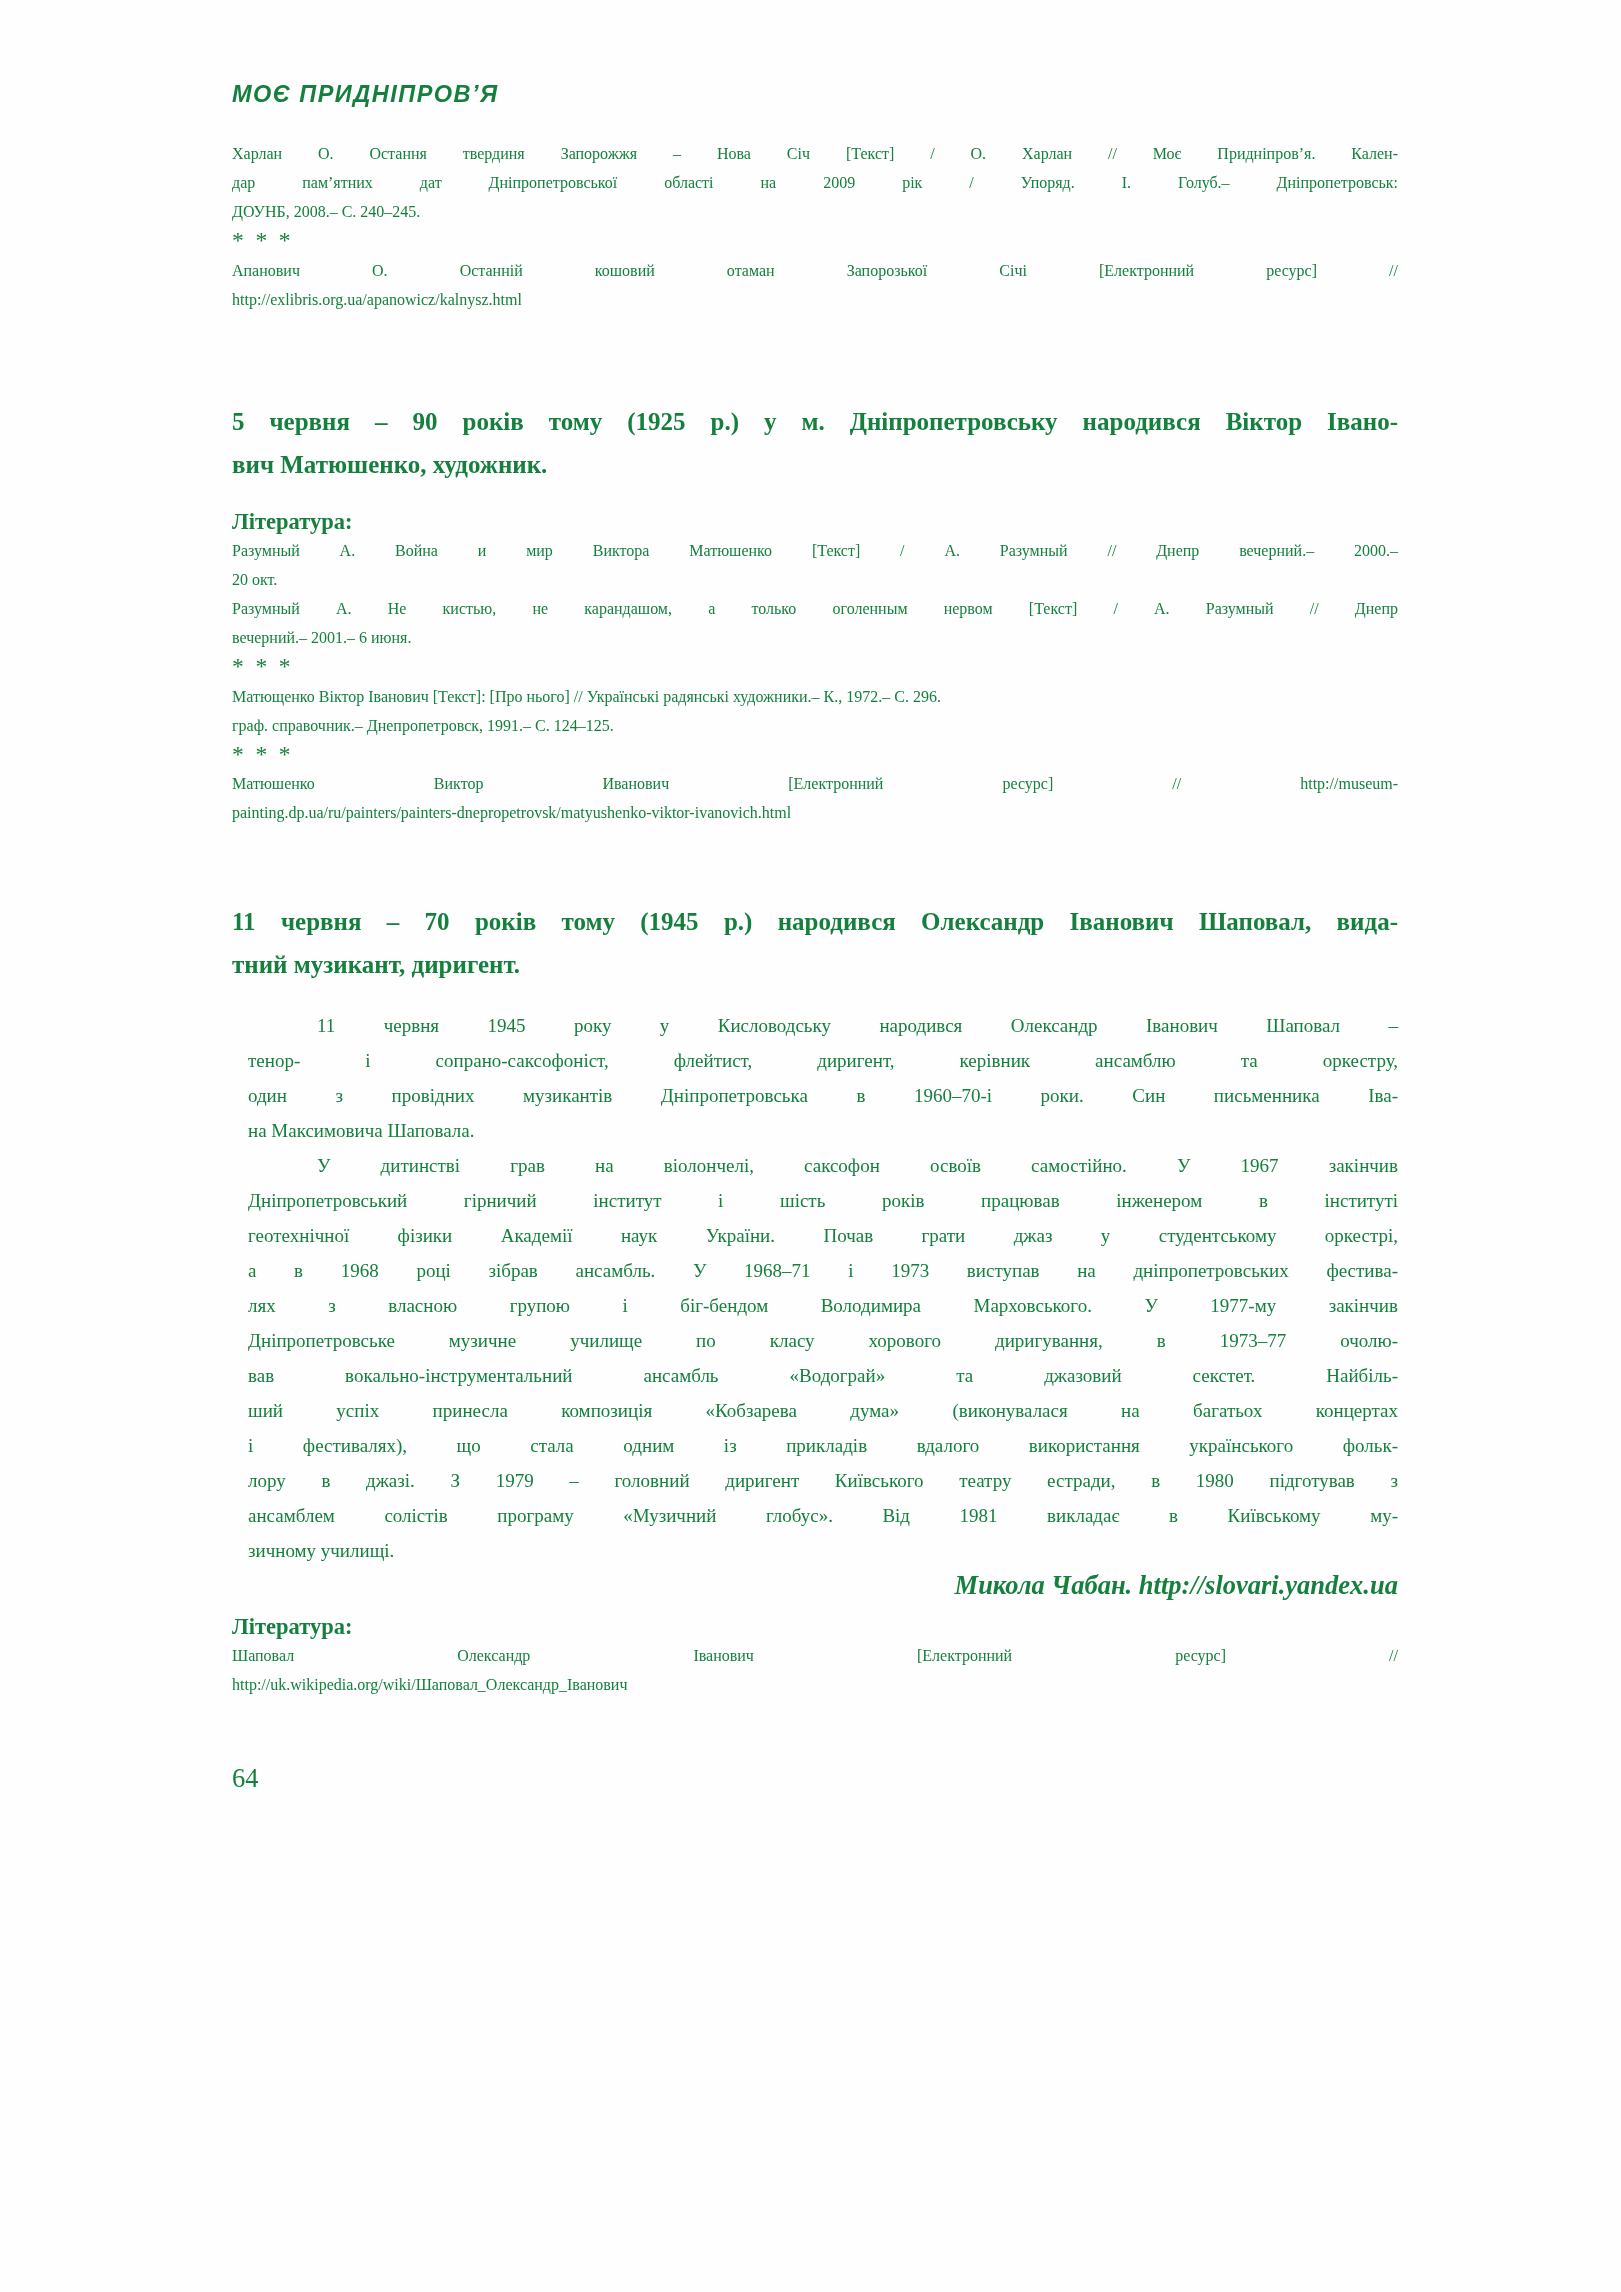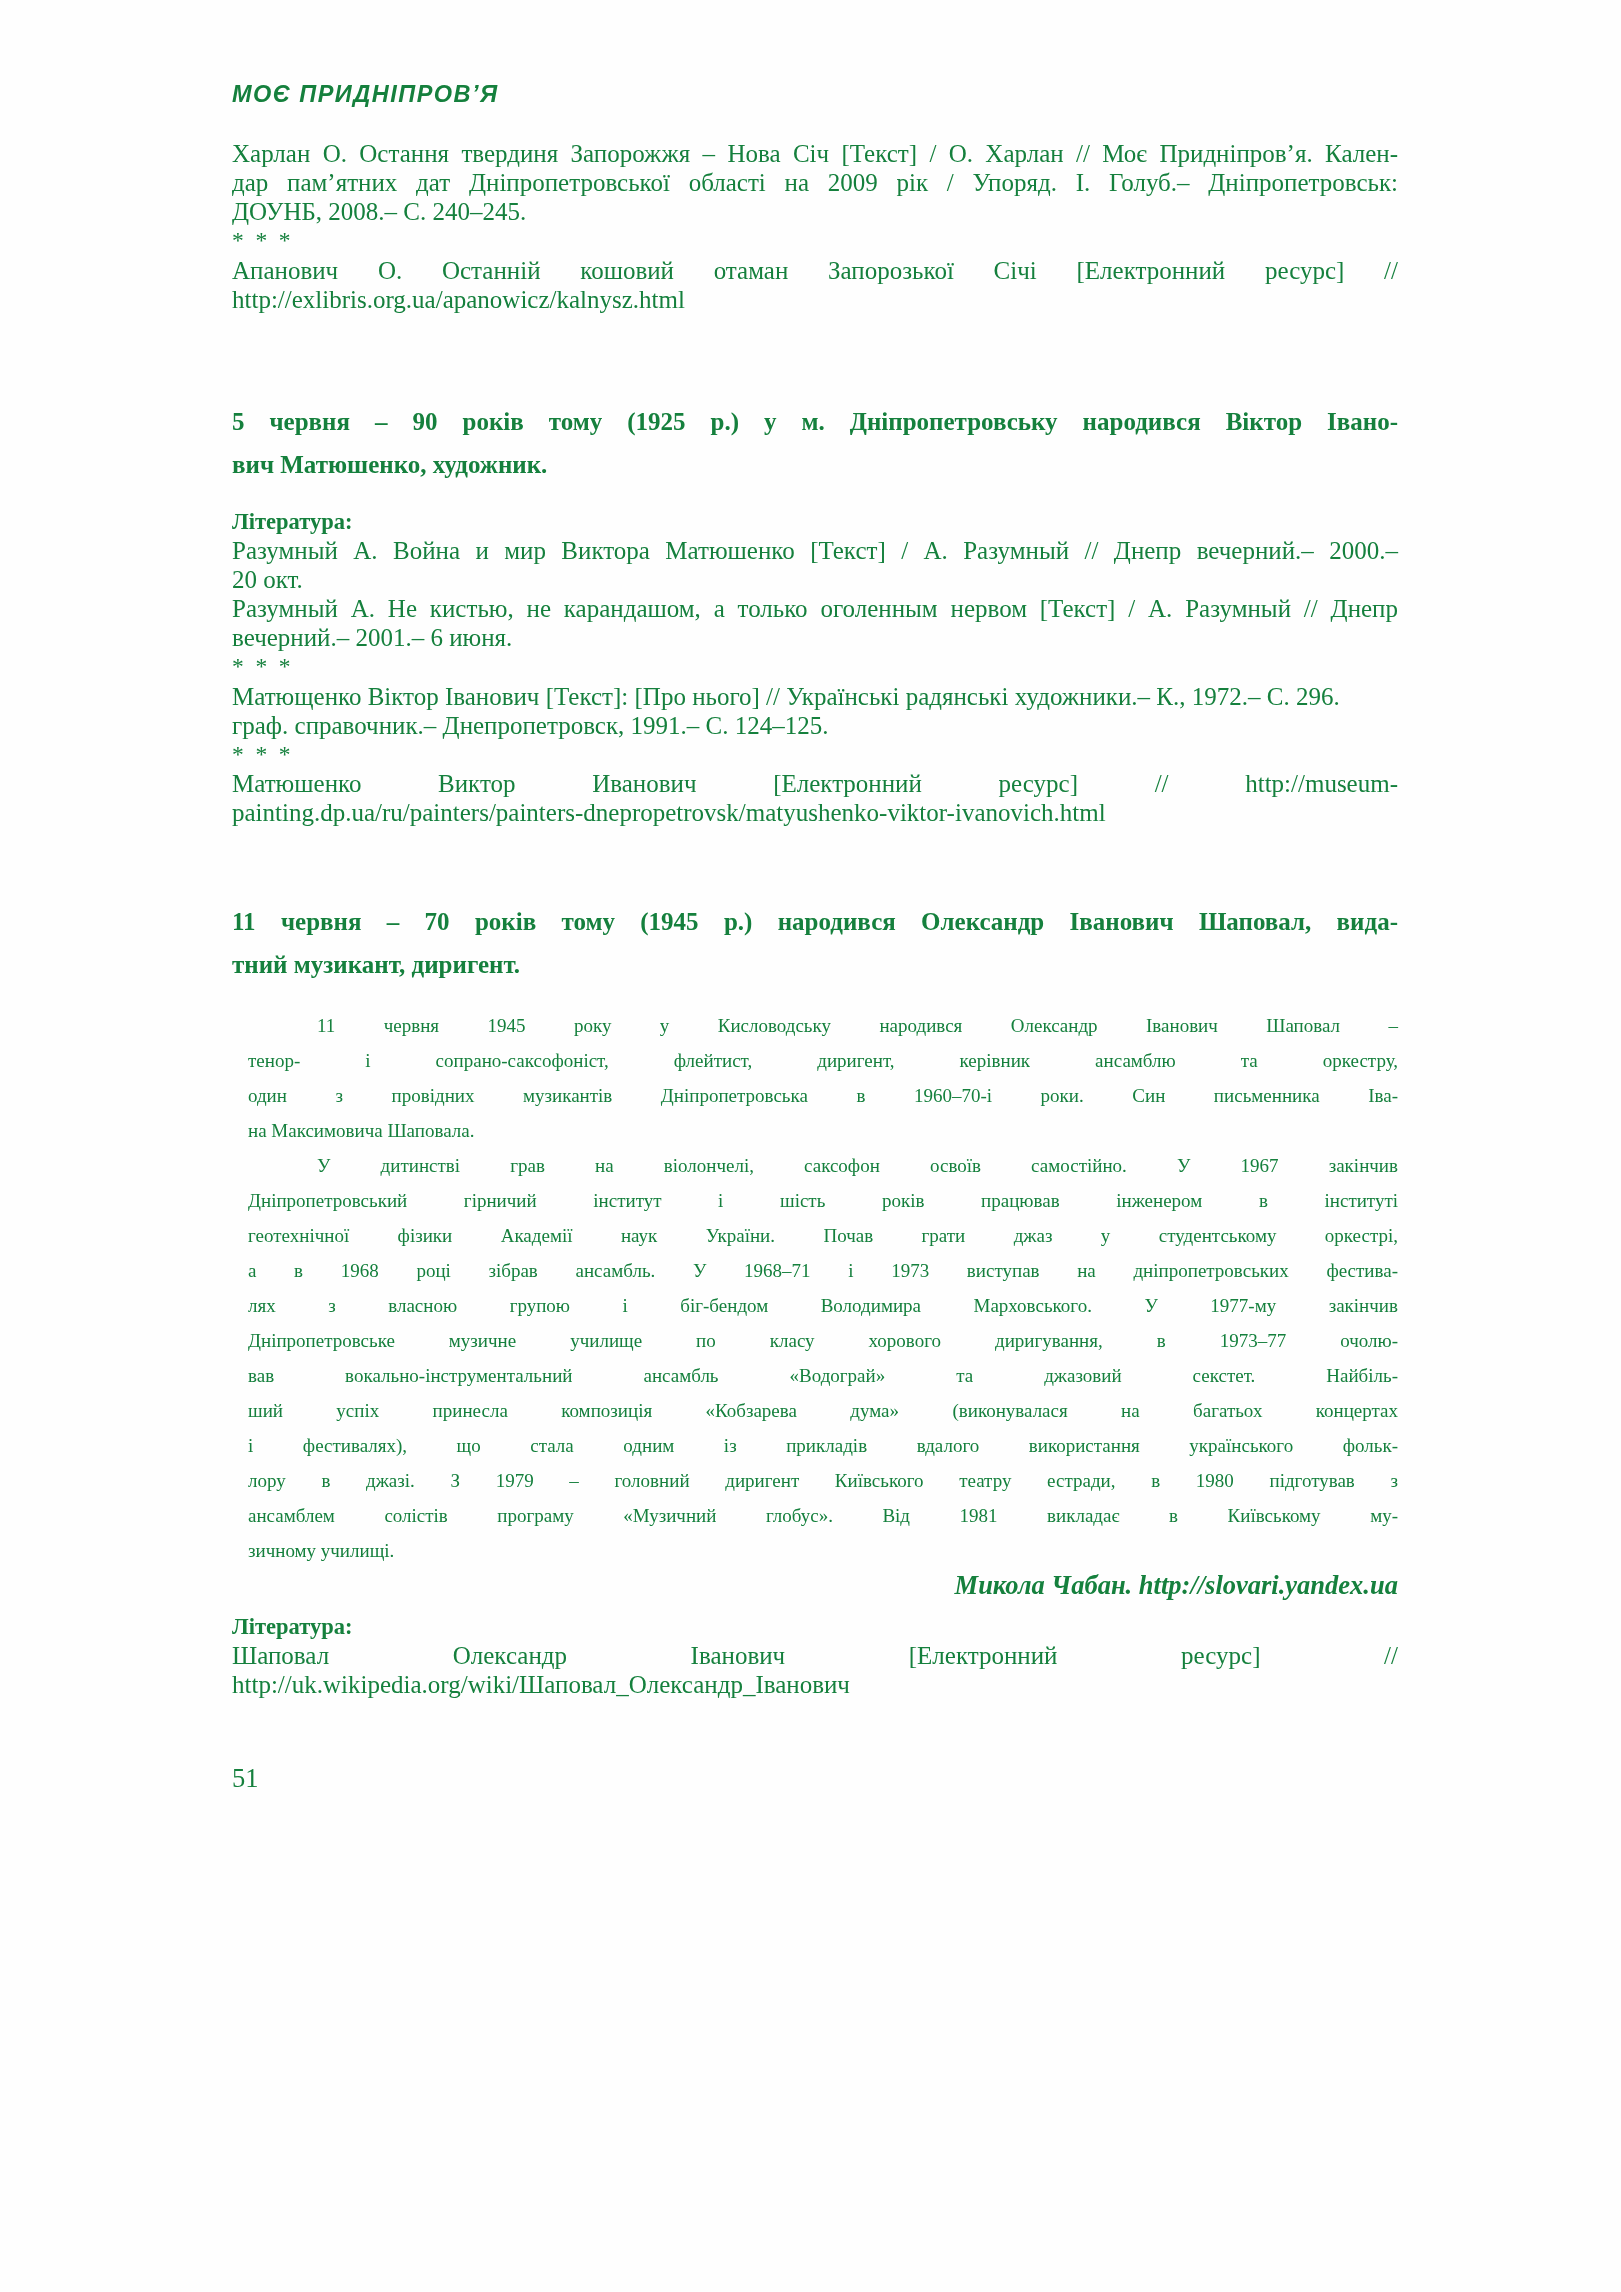--- a/index.html
+++ b/index.html
@@ -20,21 +20,21 @@
   }
   .running-header {
     font-family: "Liberation Sans", "DejaVu Sans", sans-serif;
     font-style: italic;
     font-weight: 600;
     font-size: 23.5px;
     line-height: 29px;
     letter-spacing: 1.5px;
     margin-bottom: 30px;
   }
-  .bib { font-size: 25px; line-height: 29px; }
+  .bib { font-size: 16px; line-height: 29px; }
   .stars {
     font-size: 23.5px;
     line-height: 25.5px;
     letter-spacing: 2.9px;
     margin: 2px 0;
   }
   .heading {
     font-weight: bold;
     font-size: 25px;
     line-height: 43px;
@@ -158,15 +158,15 @@
 
     <div class="lit-label lit-label-bottom">Література:</div>
 
     <div class="bib">
         <div class="tline">Шаповал Олександр Іванович [Електронний ресурс] //</div>
         <div class="tline tlast">http://uk.wikipedia.org/wiki/Шаповал_Олександр_Іванович</div>
       </div>
 
   </div>
 
-  <div class="page-number">51</div>
+  <div class="page-number">64</div>
 </div>
 
 
 </body></html>

